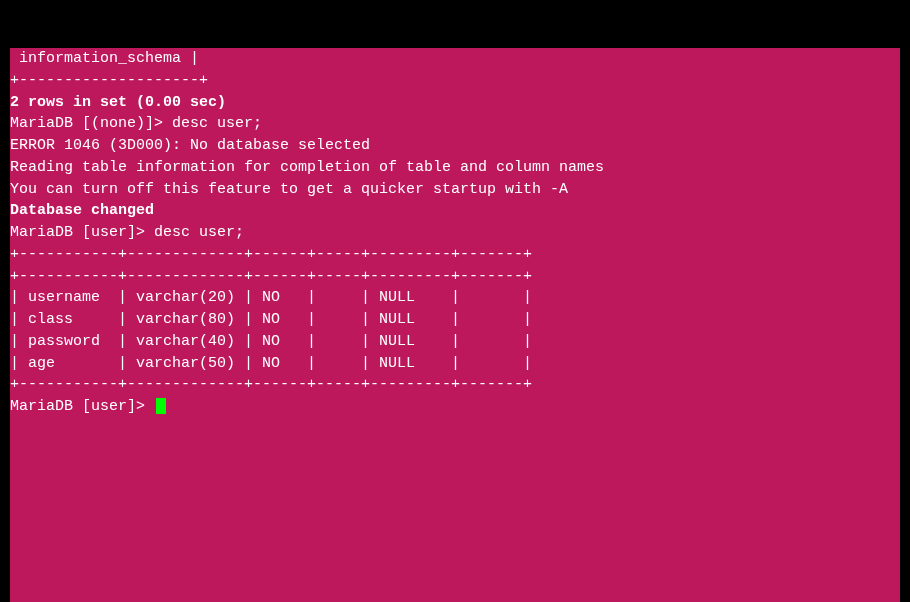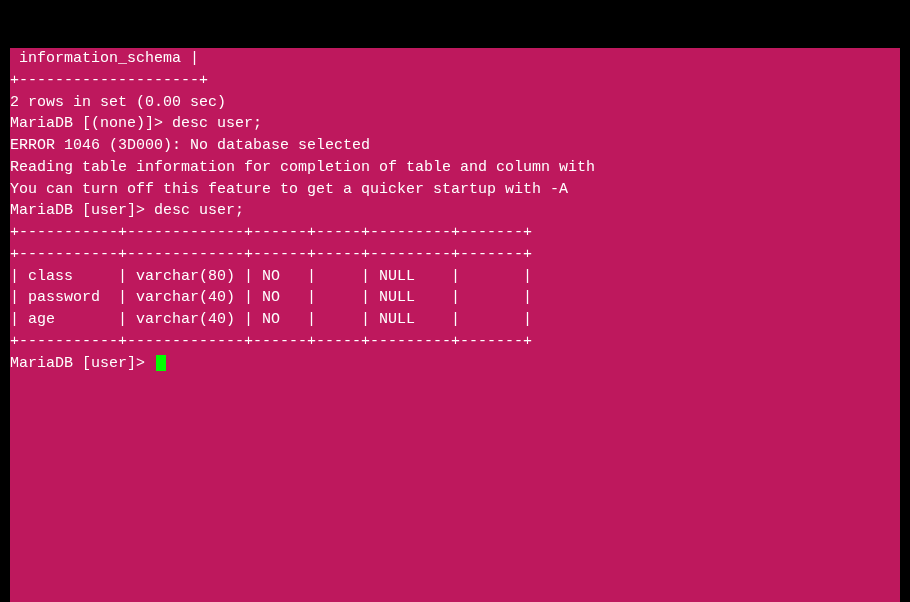--- a/index.html
+++ b/index.html
@@ -23,21 +23,21 @@
       background: #be185d;
       position: relative;
       margin-top: 40px;
     }
     .line {
       white-space: pre;
       line-height: 1.45;
       color: #ffffff;
     }
     .line.bold {
-      font-weight: normal;
+      font-weight: bold;
     }
     .cursor {
       display: inline-block;
       width: 10px;
       height: 16px;
       background-color: #00ff00;
       vertical-align: middle;
       margin-left: 2px;
     }
     .watermark {
@@ -53,27 +53,29 @@
 <body>
 
 <div class="terminal">
   <div id="lines-container">
       <div class="line"> information_schema |</div>
       <div class="line">+--------------------+</div>
       <div class="line bold">2 rows in set (0.00 sec)</div>
       <div class="line"></div>
       <div class="line">MariaDB [(none)]&gt; desc user;</div>
       <div class="line">ERROR 1046 (3D000): No database selected</div>
-      <div class="line">Reading table information for completion of table and column with</div>
+      <div class="line">Reading table information for completion of table and column names</div>
       <div class="line">You can turn off this feature to get a quicker startup with -A</div>
       <div class="line"></div>
+      <div class="line bold">Database changed</div>
       <div class="line">MariaDB [user]&gt; desc user;</div>
       <div class="line">+-----------+-------------+------+-----+---------+-------+</div>
       <div class="line">+-----------+-------------+------+-----+---------+-------+</div>
+      <div class="line">| username  | varchar(20) | NO   |     | NULL    |       |</div>
       <div class="line">| class     | varchar(80) | NO   |     | NULL    |       |</div>
       <div class="line">| password  | varchar(40) | NO   |     | NULL    |       |</div>
-      <div class="line">| age       | varchar(40) | NO   |     | NULL    |       |</div>
+      <div class="line">| age       | varchar(50) | NO   |     | NULL    |       |</div>
       <div class="line">+-----------+-------------+------+-----+---------+-------+</div>
       <div class="line"></div>
       <div class="line">MariaDB [user]&gt; <span class="cursor"></span></div>
     </div>
   <div class="watermark">@51CTO博客</div>
 </div>
 
 </body></html>

